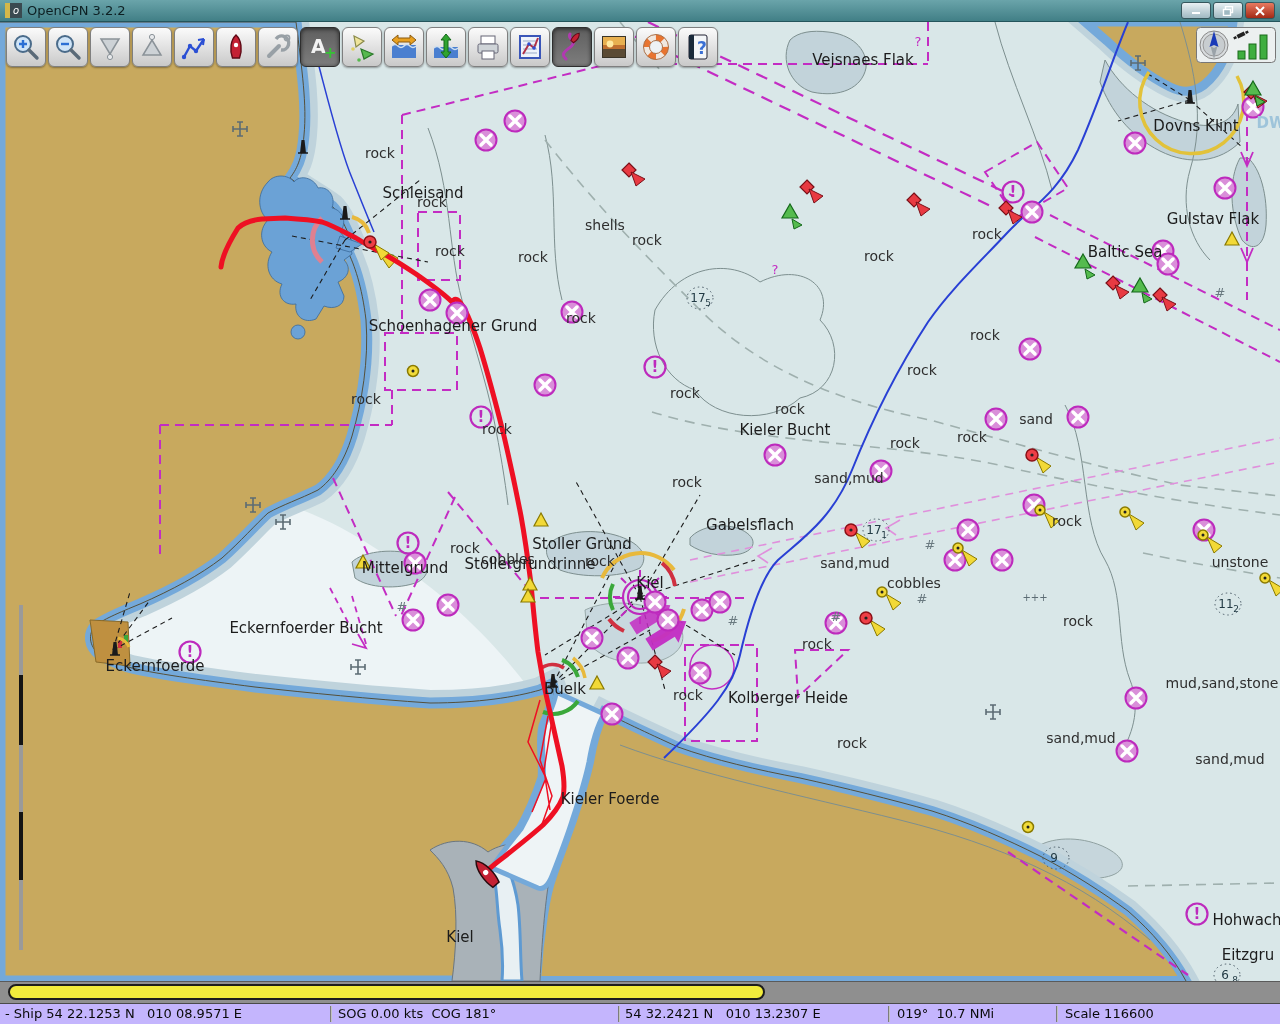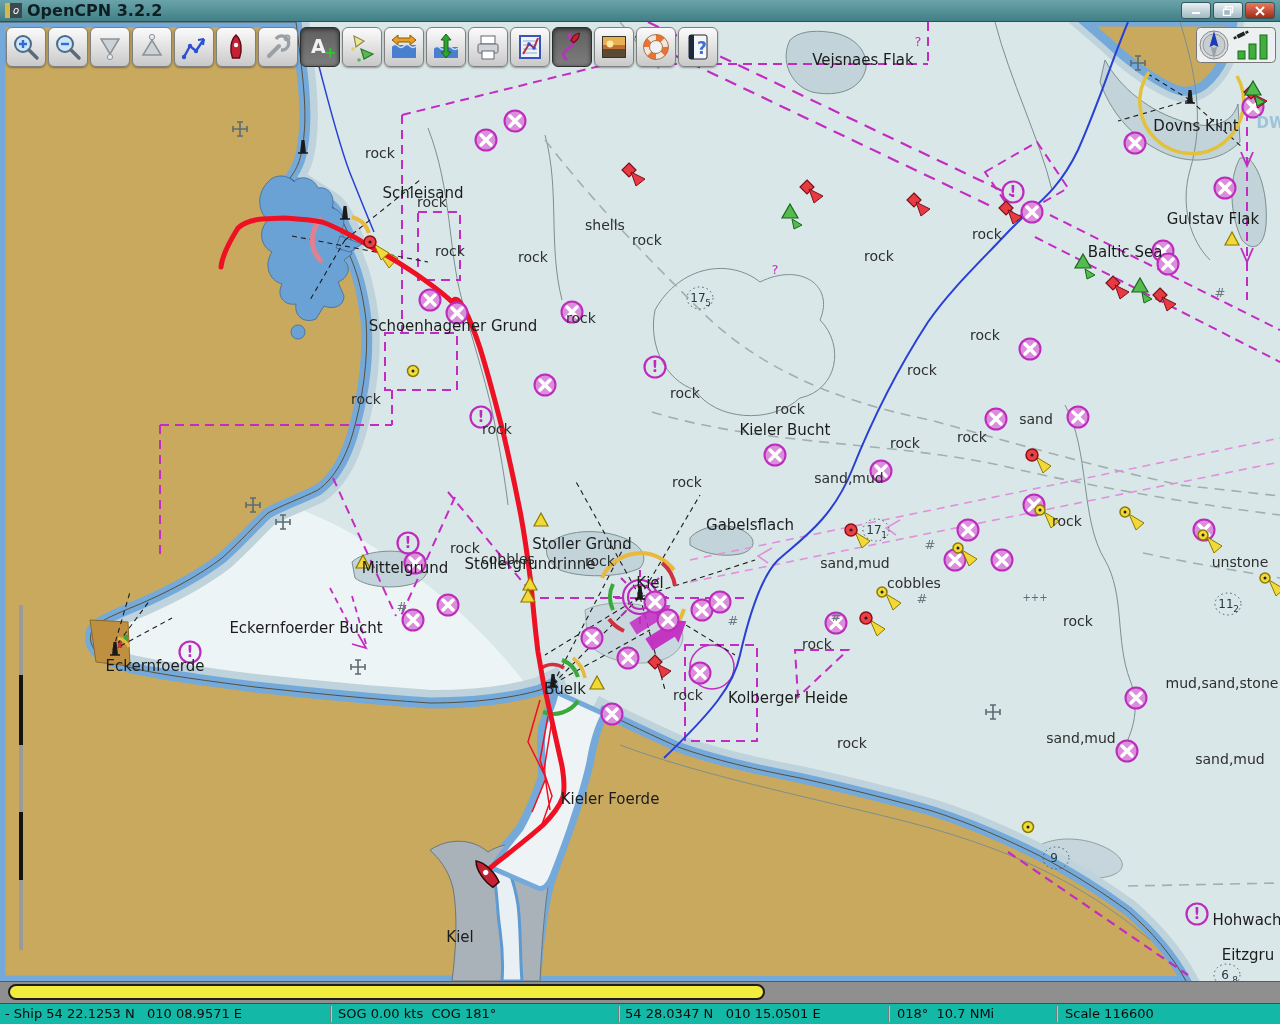--- a/index.html
+++ b/index.html
@@ -3,21 +3,21 @@
 <meta charset="utf-8">
 <style>
   html,body{margin:0;padding:0;background:#222;}
   .window{position:relative;width:1280px;height:1024px;overflow:hidden;
           font-family:"DejaVu Sans","Liberation Sans",sans-serif;background:#d9e7e8;}
   
   .titlebar{position:absolute;top:0;left:0;width:1280px;height:22px;
     background:linear-gradient(#6aa4aa,#417f86);display:flex;align-items:center;
     border-bottom:1px solid #24555c;box-sizing:border-box;}
   .app-icon{width:17px;height:15px;margin:0 5px 0 5px;display:inline-block;}
-  .title-text{font-size:16px;color:#0d1f22;flex:1 1 auto;font-weight:bold;}
+  .title-text{font-size:13px;color:#0d1f22;flex:1 1 auto;}
   .win-controls{display:flex;gap:2px;margin-right:5px;}
   .winbtn{width:30px;height:17px;border:1px solid #35565c;border-radius:3px;padding:0;
     background:linear-gradient(#e9f0f3,#9fb9c2);display:flex;align-items:center;justify-content:center;cursor:default;}
   .winbtn.close{background:linear-gradient(#e77a60,#a42a16);}
   
   .chart-area{position:absolute;top:22px;left:0;width:1280px;height:959px;overflow:hidden;}
   #chart{position:absolute;top:0;left:0;}
   text{font-family:"DejaVu Sans","Liberation Sans",sans-serif;}
   .lbl-place{font-size:15px;fill:#1c1c1c;}
   .lbl-seabed{font-size:14px;fill:#2e2e2e;}
@@ -32,21 +32,21 @@
     box-shadow:inset 0 1px 4px rgba(0,0,0,.6);}
   .tbtn svg{display:block;}
   
   .compass{position:absolute;top:5px;left:1196px;width:80px;height:36px;}
   
   .chartbar{position:absolute;top:981px;left:0;width:1280px;height:22px;background:#8f8f8f;
     border-top:1px solid #5a5a5a;box-sizing:border-box;}
   .chartbar-btn{position:absolute;top:2px;left:8px;width:757px;height:16px;border-radius:8px;
     background:#f2ec3c;border:2px solid #1d1d1d;box-sizing:border-box;}
   
-  .statusbar{position:absolute;top:1003px;left:0;width:1280px;height:21px;background:#14b8a6;
+  .statusbar{position:absolute;top:1003px;left:0;width:1280px;height:21px;background:#c4b5fd;
     border-top:1px solid #4a4a4a;box-sizing:border-box;}
   .sb{position:absolute;top:2px;font-size:13px;color:#0a0a0a;white-space:pre;}
   .sbsep{position:absolute;top:2px;width:1px;height:16px;background:#7c7c7c;border-right:1px solid #c2c2c2;}
 </style>
 </head>
 <body>
 
 <div class="window">
 
   <div class="titlebar">
@@ -622,21 +622,21 @@
     </div>
   </div>
 
   <div class="chartbar">
     <div class="chartbar-btn"></div>
   </div>
 
   <div class="statusbar">
     <span class="sb" style="left:5px">- Ship 54 22.1253 N   010 08.9571 E</span>
     <span class="sb" style="left:338px">SOG 0.00 kts  COG 181°</span>
-    <span class="sb" style="left:625px">54 28.0347 N   010 15.0501 E</span>
-    <span class="sb" style="left:897px">018°  10.7 NMi</span>
+    <span class="sb" style="left:625px">54 32.2421 N   010 13.2307 E</span>
+    <span class="sb" style="left:897px">019°  10.7 NMi</span>
     <span class="sb" style="left:1065px">Scale 116600</span>
     <span class="sbsep" style="left:330px"></span>
       <span class="sbsep" style="left:618px"></span>
     <span class="sbsep" style="left:888px"></span>
       <span class="sbsep" style="left:1056px"></span>
   </div>
 </div>
 
 </body></html>

